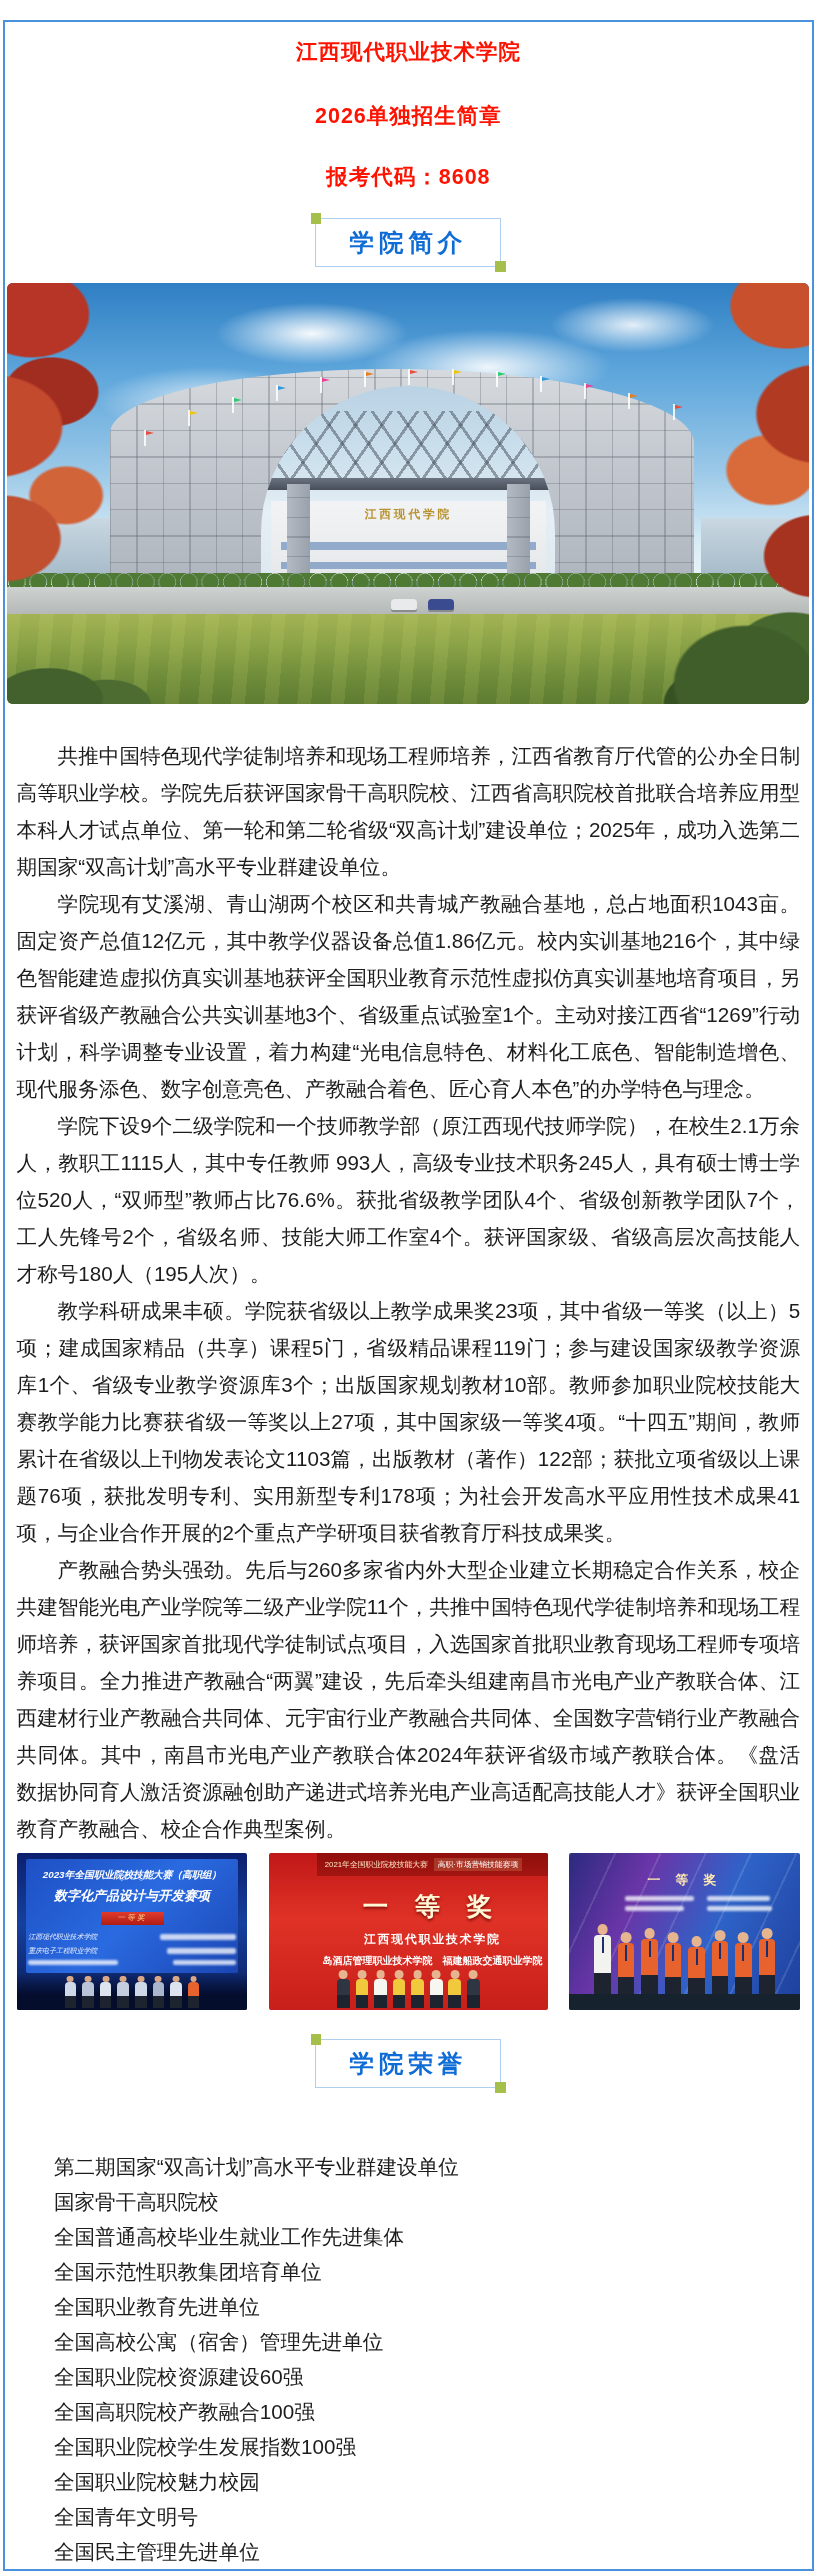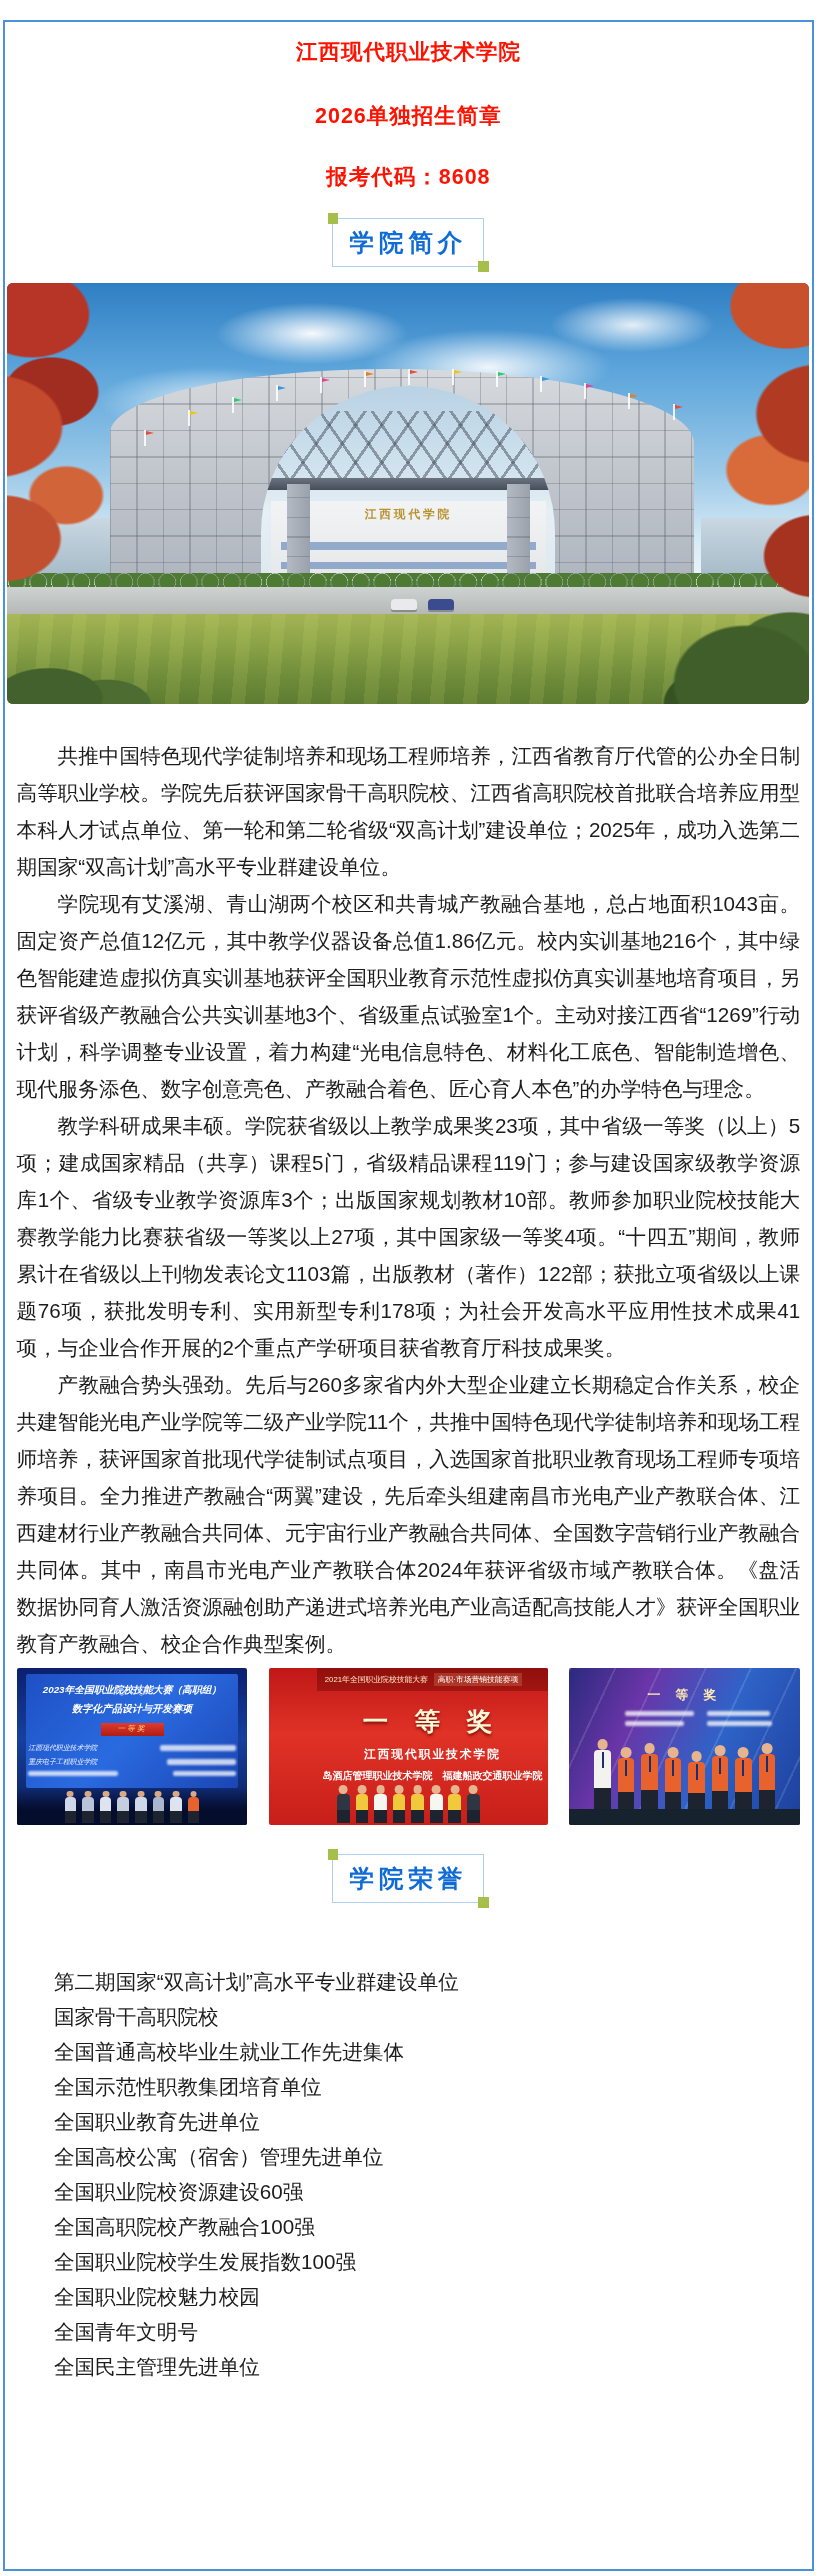--- a/index.html
+++ b/index.html
@@ -10,21 +10,21 @@
   .frame{
     position:absolute;left:2.9px;top:19.6px;width:811px;height:2551px;
     border:2px solid #4a92dc;box-sizing:border-box;background:#fff;
   }
   
   .t-red{text-align:center;color:#fe1200;font-weight:bold;font-size:21.5px;letter-spacing:1px;}
   h1.t-red{margin:15.7px 0 0;}
   h2.t-red{margin:35px 0 0;}
   h3.t-red{margin:32px 0 0;}
   
-  .badge{position:relative;width:152px;height:49px;margin:27px auto 0;border:1px solid #aed0ee;box-sizing:border-box;background:#fff;}
+  .badge{position:relative;width:186px;height:49px;margin:27px auto 0;border:1px solid #aed0ee;box-sizing:border-box;background:#fff;}
   .badge.second{margin-top:29px;}
   .badge .sq{position:absolute;width:10.8px;height:10.8px;background:#a6bf4a;}
   .badge .sq.tl{left:-5.9px;top:-5.9px;}
   .badge .sq.br{right:-5.9px;bottom:-5.9px;}
   .badge-label{display:flex;height:100%;align-items:center;justify-content:center;
     font-size:24.5px;font-weight:bold;color:#0f6cd6;letter-spacing:4.9px;}
   
   .campus-photo{width:802px;height:421px;margin:15.7px auto 0;position:relative;overflow:hidden;border-radius:6px;background:#c2410c;}
   .sky{position:absolute;inset:0;background:linear-gradient(180deg,#2f7fc4 0%,#5fa7dc 22%,#9cc9e8 45%,#d9ecf6 62%,#eef5fa 72%);}
   .clouds{position:absolute;inset:0;background:
@@ -99,21 +99,21 @@
   .pp{width:14.7px;height:41px;border-radius:3.9px 3.9px 0 0;position:relative;
     background:linear-gradient(180deg,var(--s) 0 55%,#1d2430 55%);}
   .pp::before{content:"";position:absolute;top:-8.8px;left:50%;transform:translateX(-50%);
     width:8.8px;height:8.8px;border-radius:50%;background:#e6b48f;}
   .bar{display:inline-block;height:5.9px;background:rgba(255,255,255,.75);filter:blur(1px);border-radius:2px;}
   
   .a1{background:linear-gradient(180deg,#0b1f6e 0%,#16409e 45%,#0a1b55 100%);}
   .a1-screen{position:absolute;inset:5.9px 9.8px 37px;background:linear-gradient(135deg,#1e50c4,#2a6ae0 50%,#1b46b4);border-radius:2px;}
   .a1-logo{position:absolute;top:4.9px;left:0;right:0;text-align:center;color:#cfe0ff;font-size:6.9px;letter-spacing:1px;}
   .a1-t1{margin-top:16.6px;text-align:center;color:#fff;font-size:9.8px;font-weight:bold;}
-  .a1-t2{margin-top:4.9px;text-align:center;color:#fff;font-size:10px;font-weight:bold;}
+  .a1-t2{margin-top:4.9px;text-align:center;color:#fff;font-size:13px;font-weight:bold;}
   .a1-rib{width:63px;height:12.7px;margin:6.9px auto 0;background:linear-gradient(180deg,#e03a2e,#b01d14);
     color:#ffd27a;font-size:7.8px;line-height:12.7px;text-align:center;letter-spacing:2px;filter:blur(0.4px);}
   .a1-rows{margin:6.9px 11.7px 0;display:flex;flex-direction:column;gap:3.9px;}
   .a1-row{display:flex;justify-content:space-between;align-items:center;color:#eef3ff;font-size:6.9px;}
   .a1 .crowd{height:35px;background:linear-gradient(180deg,rgba(4,10,34,0),#050d2d 60%);padding-bottom:2px;}
   .a1 .pp{width:11.7px;height:25.4px;}
   .a1 .pp::before{width:6.9px;height:6.9px;top:-6.9px;background:#d9a886;}
   
   .a2{background:linear-gradient(180deg,#c01818,#e03226 42%,#c81f1a 100%);padding-left:48px;}
   .a2-band{height:23.5px;background:linear-gradient(180deg,#8f0f0c,#a31511);display:flex;align-items:center;gap:5.9px;padding:0 7.8px;}
@@ -190,20 +190,21 @@
     <div class="lawn"></div>
     <div class="bush bl"></div>
     <div class="bush br2"></div>
     <div class="leaves ll"></div>
     <div class="leaves lr"></div>
   </div>
 
   <div class="paragraphs">
     <p>共推中国特色现代学徒制培养和现场工程师培养，江西省教育厅代管的公办全日制高等职业学校。学院先后获评国家骨干高职院校、江西省高职院校首批联合培养应用型本科人才试点单位、第一轮和第二轮省级“双高计划”建设单位；2025年，成功入选第二期国家“双高计划”高水平专业群建设单位。</p>
     <p>学院现有艾溪湖、青山湖两个校区和共青城产教融合基地，总占地面积1043亩。固定资产总值12亿元，其中教学仪器设备总值1.86亿元。校内实训基地216个，其中绿色智能建造虚拟仿真实训基地获评全国职业教育示范性虚拟仿真实训基地培育项目，另获评省级产教融合公共实训基地3个、省级重点试验室1个。主动对接江西省“1269”行动计划，科学调整专业设置，着力构建“光电信息特色、材料化工底色、智能制造增色、现代服务添色、数字创意亮色、产教融合着色、匠心育人本色”的办学特色与理念。</p>
+    <p>学院下设9个二级学院和一个技师教学部（原江西现代技师学院），在校生2.1万余人，教职工1115人，其中专任教师 993人，高级专业技术职务245人，具有硕士博士学位520人，“双师型”教师占比76.6%。获批省级教学团队4个、省级创新教学团队7个，工人先锋号2个，省级名师、技能大师工作室4个。获评国家级、省级高层次高技能人才称号180人（195人次）。</p>
     <p>教学科研成果丰硕。学院获省级以上教学成果奖23项，其中省级一等奖（以上）5项；建成国家精品（共享）课程5门，省级精品课程119门；参与建设国家级教学资源库1个、省级专业教学资源库3个；出版国家规划教材10部。教师参加职业院校技能大赛教学能力比赛获省级一等奖以上27项，其中国家级一等奖4项。“十四五”期间，教师累计在省级以上刊物发表论文1103篇，出版教材（著作）122部；获批立项省级以上课题76项，获批发明专利、实用新型专利178项；为社会开发高水平应用性技术成果41项，与企业合作开展的2个重点产学研项目获省教育厅科技成果奖。</p>
     <p>产教融合势头强劲。先后与260多家省内外大型企业建立长期稳定合作关系，校企共建智能光电产业学院等二级产业学院11个，共推中国特色现代学徒制培养和现场工程师培养，获评国家首批现代学徒制试点项目，入选国家首批职业教育现场工程师专项培养项目。全力推进产教融合“两翼”建设，先后牵头组建南昌市光电产业产教联合体、江西建材行业产教融合共同体、元宇宙行业产教融合共同体、全国数字营销行业产教融合共同体。其中，南昌市光电产业产教联合体2024年获评省级市域产教联合体。《盘活数据协同育人激活资源融创助产递进式培养光电产业高适配高技能人才》获评全国职业教育产教融合、校企合作典型案例。</p>
   </div>
 
   <div class="photo-row">
 
     <div class="award a1">
       <div class="a1-screen"></div>
       <div style="position:relative;font-style:italic;">
         <div class="a1-logo">⬡ ✦ ⬡</div>

